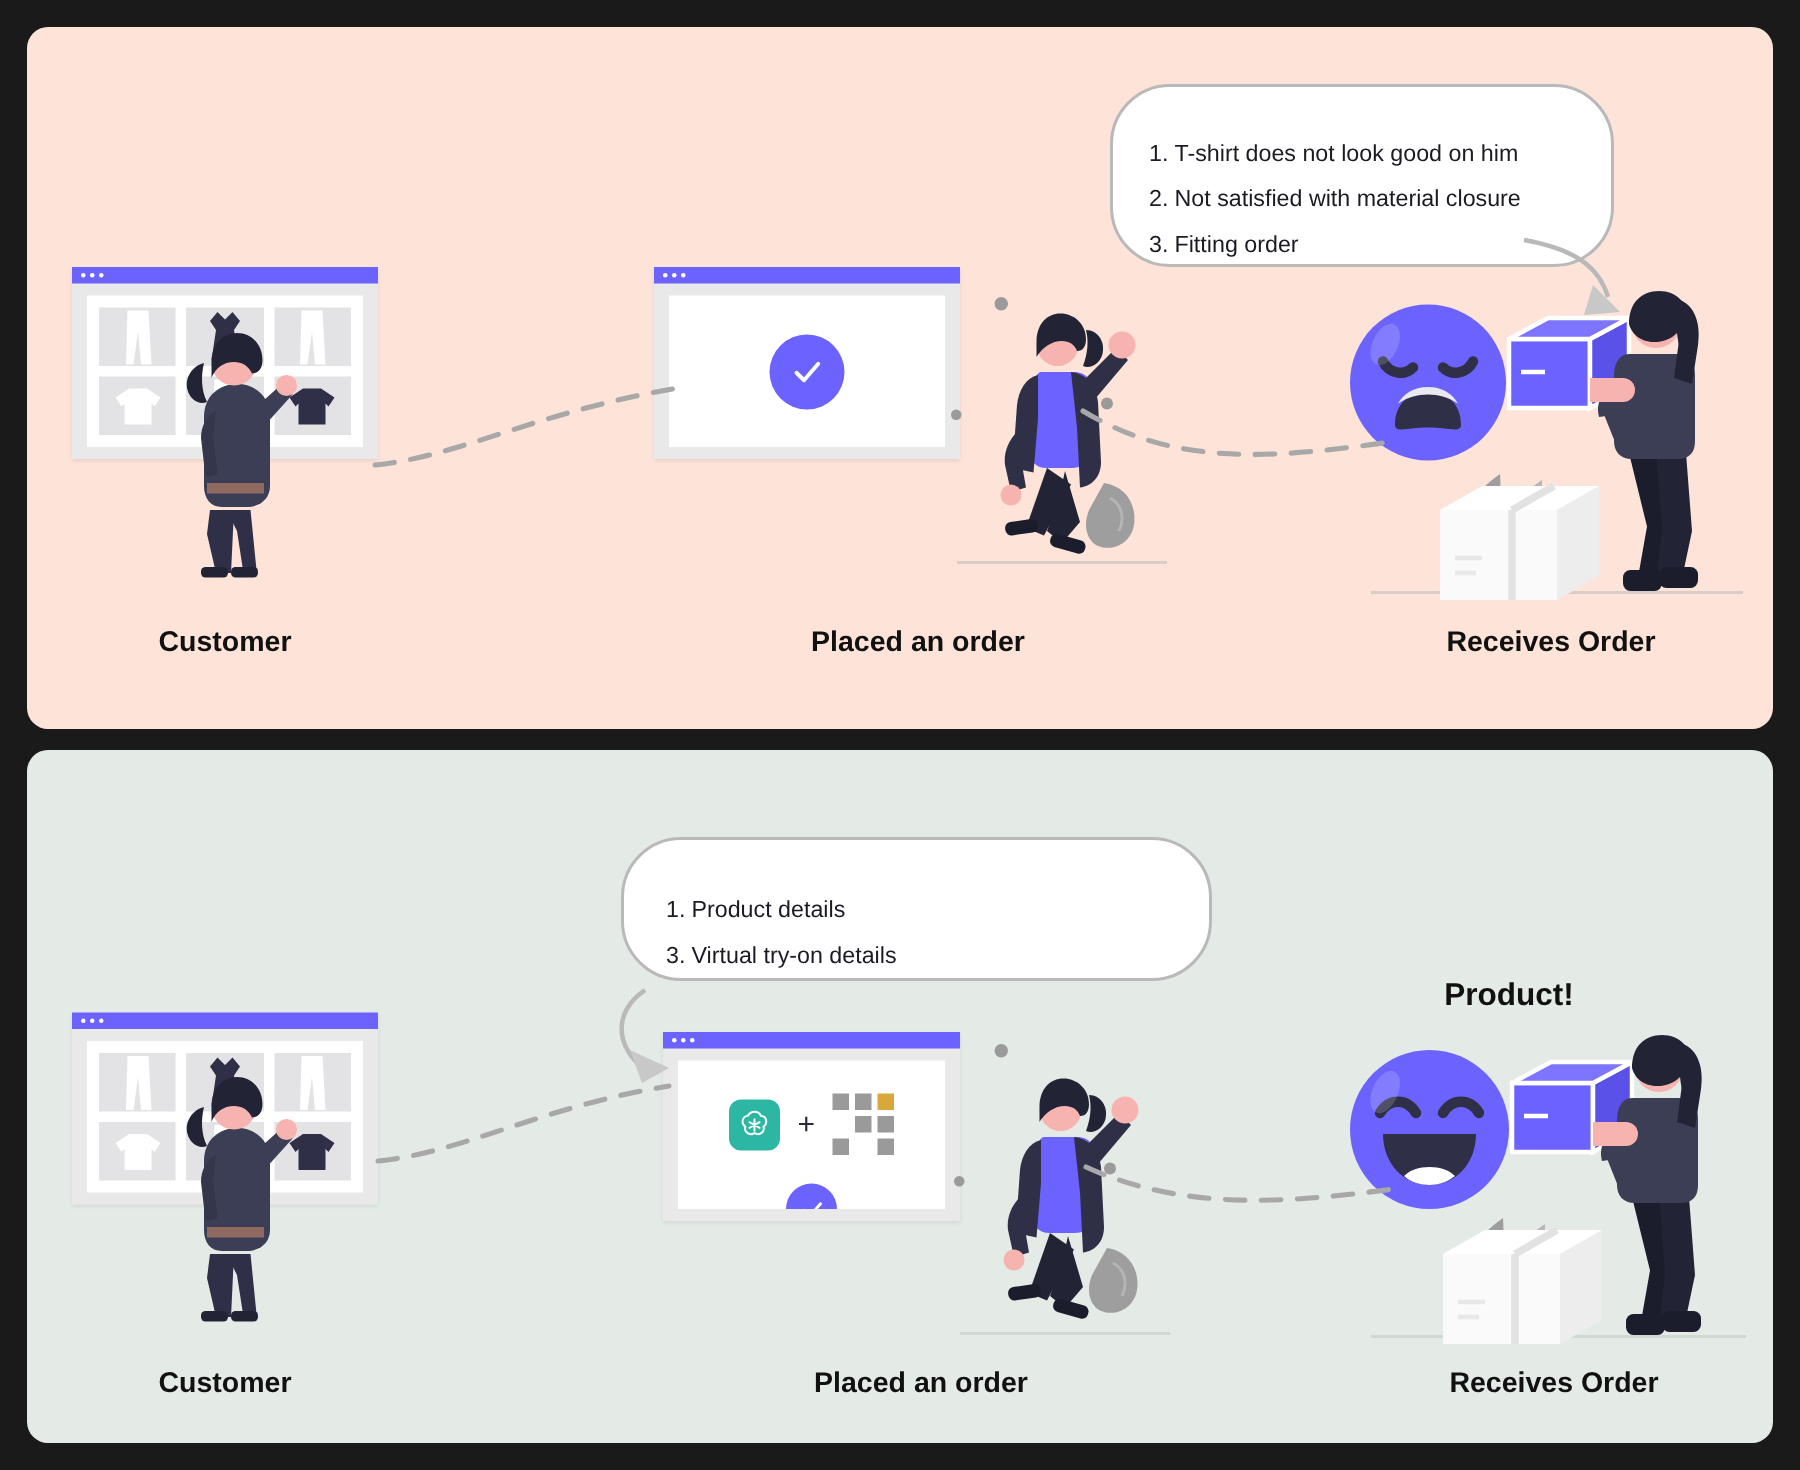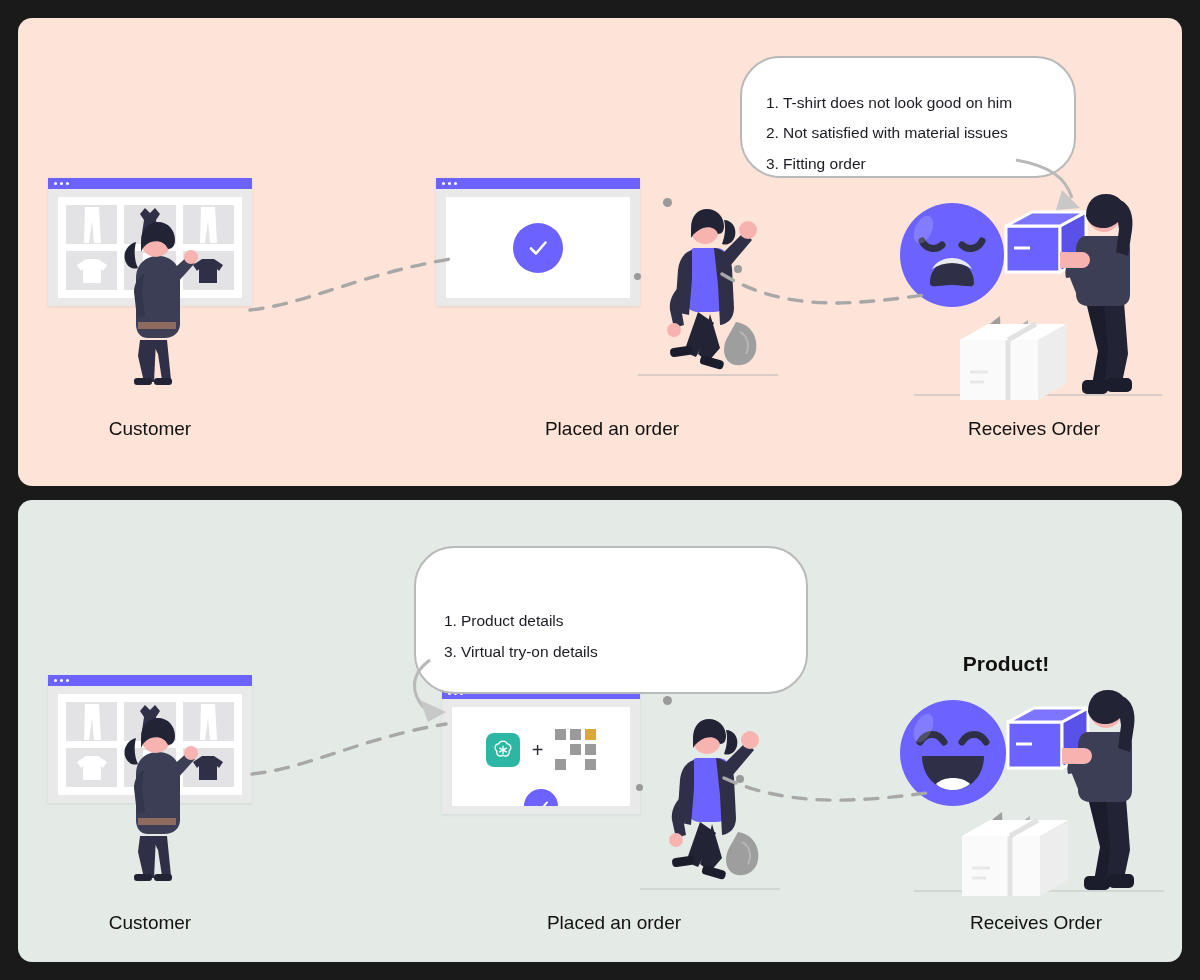--- a/index.html
+++ b/index.html
@@ -21,21 +21,21 @@
 
   .vs-badge {
     position: absolute; left: 560px; top: 452px;
     width: 78px; height: 78px; border-radius: 50%;
     background: #ffffff; z-index: 40;
     display: flex; align-items: center; justify-content: center;
     font-size: 30px; font-weight: bold; color: #111; letter-spacing: .5px;
   }
 
   .stage-label {
-    position: absolute; font-size: 19px; font-weight: normal; color: #111;
+    position: absolute; font-size: 19px; font-weight: bold; color: #111;
     white-space: nowrap; text-align: center;
   }
 
   
   .browser { position: absolute; background: #e9e9ea; box-shadow: 0 1px 3px rgba(0,0,0,.08); }
   .browser-bar { height: 11px; background: #6c63ff; display: flex; align-items: center; padding-left: 6px; gap: 3px; }
   .dot { width: 3px; height: 3px; border-radius: 50%; background: #fff; }
   .browser-body { position: absolute; left: 10px; right: 10px; top: 19px; bottom: 8px; background: #fff; overflow: hidden; }
 
   
@@ -192,21 +192,21 @@
       <circle cx="100" cy="26" r="9" fill="#f7b3b0"></circle>
       <circle cx="57" cy="26" r="14" fill="#f7b3b0"></circle>
       <path d="M43 24c0-12 7-19 16-19s17 7 17 17c0 5-2 8-6 8-2-6-8-8-15-6-5 2-9 5-12 10z" fill="#222436"></path>
       <path d="M76 16c8 0 13 8 11 16-2 7-8 10-13 8 3-8 4-16 2-24z" fill="#222436"></path>
     </svg>
     <div class="stage-label" style="left:492px;top:400px;width:204px">Placed an order</div>
 
     <div class="bubble" style="left:722px;top:38px;width:336px;height:122px;padding:8px 24px">
       <ol>
         <li><span class="num">1.</span><span>T-shirt does not look good on him</span></li>
-        <li><span class="num">2.</span><span>Not satisfied with material issues</span></li>
+        <li><span class="num">2.</span><span>Not satisfied with material closure</span></li>
         <li><span class="num">3.</span><span>Fitting order</span></li>
       </ol>
     </div>
     <svg class="bubble-tail" style="left:986px;top:138px;width:90px;height:62px">
       <path d="M12,4 C46,10 62,22 68,42" fill="none" stroke="#b9b9b9" stroke-width="3"></path>
       <path d="M58,34 L76,52 L52,54 Z" fill="#c8c8c8"></path>
     </svg>
 
     <div class="emoji" style="left:882px;top:185px;width:104px;height:104px">
       <div class="gloss"></div>
@@ -371,21 +371,21 @@
       <path d="M30 84c-6 6-9 14-8 22l4 18 10-3-3-17 4-16z" fill="#2f3047"></path>
       <circle cx="26" cy="126" r="7" fill="#f7b3b0"></circle>
       <path d="M74 50l22-22 8 8-22 26z" fill="#2f3047"></path>
       <circle cx="100" cy="26" r="9" fill="#f7b3b0"></circle>
       <circle cx="57" cy="26" r="14" fill="#f7b3b0"></circle>
       <path d="M43 24c0-12 7-19 16-19s17 7 17 17c0 5-2 8-6 8-2-6-8-8-15-6-5 2-9 5-12 10z" fill="#222436"></path>
       <path d="M76 16c8 0 13 8 11 16-2 7-8 10-13 8 3-8 4-16 2-24z" fill="#222436"></path>
     </svg>
     <div class="stage-label" style="left:494px;top:412px;width:204px">Placed an order</div>
 
-    <div class="bubble" style="left:396px;top:46px;width:394px;height:148px;padding:8px 28px">
+    <div class="bubble" style="left:396px;top:58px;width:394px;height:96px;padding:8px 28px">
       <ol>
         <li><span class="num">1.</span><span>Product details</span></li>
         <li><span class="num">3.</span><span>Virtual try-on details</span></li>
       </ol>
     </div>
     <svg class="bubble-tail" style="left:386px;top:158px;width:72px;height:68px">
       <path d="M26,2 C6,16 6,36 22,52" fill="none" stroke="#b9b9b9" stroke-width="3"></path>
       <path d="M16,42 L42,54 L24,64 Z" fill="#c8c8c8"></path>
     </svg>
 

